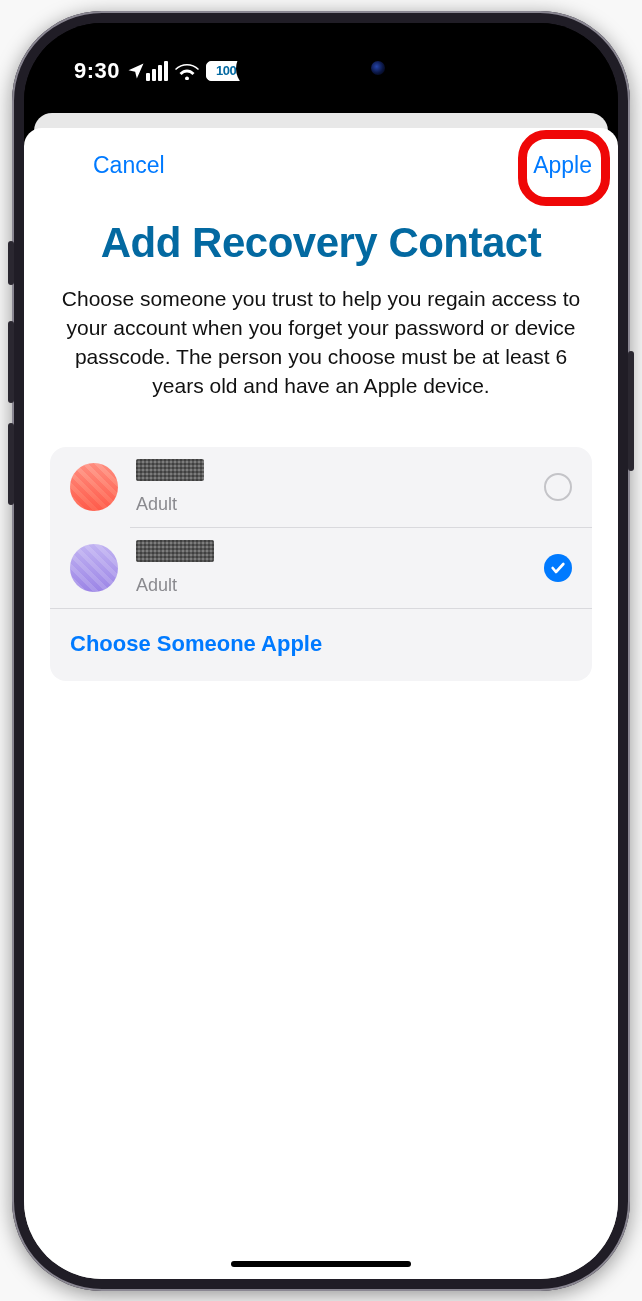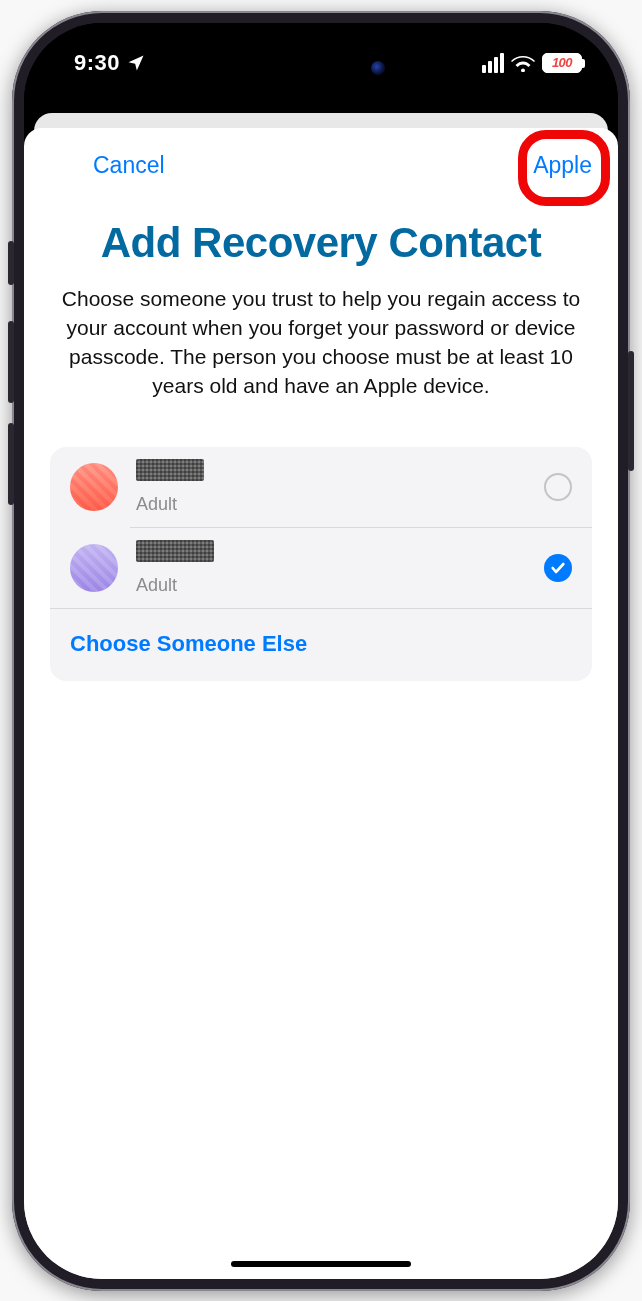--- a/index.html
+++ b/index.html
@@ -60,26 +60,26 @@
       left: 50%;
       margin-left: 50px;
       width: 14px;
       height: 14px;
       border-radius: 50%;
       background: radial-gradient(circle at 40% 40%, #2544aa 0%, #0a1540 55%, #000 100%);
       z-index: 11;
     }
     .status-bar {
       position: absolute;
-      top: 0;
+      top: 8px;
       left: 0;
       right: 0;
       height: 80px;
       display: flex;
-      justify-content: space-between;
+      justify-content: flex-start;
       align-items: center;
       padding: 0 36px 0 50px;
       color: #fff;
       z-index: 5;
       font-weight: 600;
     }
     .status-left {
       display: flex;
       align-items: center;
       gap: 6px;
@@ -122,23 +122,22 @@
       right: -4px;
       top: 5px;
       width: 3px;
       height: 9px;
       background: #fff;
       border-radius: 0 2px 2px 0;
     }
     .battery-num {
       font-size: 13px;
       font-weight: 700;
-      color: #ef4444;
+      color: #0369a1;
       letter-spacing: -0.5px;
-      font-style: italic;
     }
     .sheet-backdrop {
       position: absolute;
       top: 0;
       left: 0;
       right: 0;
       bottom: 0;
       background: linear-gradient(#000 0%, #000 10%, #d0d0d0 10%, #d0d0d0 100%);
     }
     .behind-sheet-peek {
@@ -347,21 +346,21 @@
       <div class="nav-bar">
         <span class="nav-link">Cancel</span>
         <span class="next-wrap">
           <span class="nav-link">Apple</span>
           <span class="highlight-ring"></span>
         </span>
       </div>
 
       <div class="content">
         <h1 class="title">Add Recovery Contact</h1>
-        <p class="subtitle">Choose someone you trust to help you regain access to your account when you forget your password or device passcode. The person you choose must be at least 10 years old and have an Apple device.</p>
+        <p class="subtitle">Choose someone you trust to help you regain access to your account when you forget your password or device passcode. The person you choose must be at least 6 years old and have an Apple device.</p>
 
         <div class="list-card">
 
           <div class="contact-row">
             <div class="avatar red">
               <div class="avatar-blur"></div>
             </div>
             <div class="contact-info">
               <div class="blurred-name"></div>
               <div class="role-label">Adult</div>
@@ -381,20 +380,20 @@
             </div>
             <div class="radio-checked">
               <svg width="16" height="16" viewBox="0 0 24 24" fill="none" stroke="#fff" stroke-width="4" stroke-linecap="round" stroke-linejoin="round">
                   <polyline points="4 12 9 18 20 6"></polyline>
                 </svg>
             </div>
           </div>
 
           <div class="full-divider"></div>
 
-          <div class="choose-row">Choose Someone Else</div>
+          <div class="choose-row">Choose Someone Apple</div>
         </div>
       </div>
 
       <div class="home-indicator"></div>
     </div>
   </div>
 </div>
 
 </body></html>

